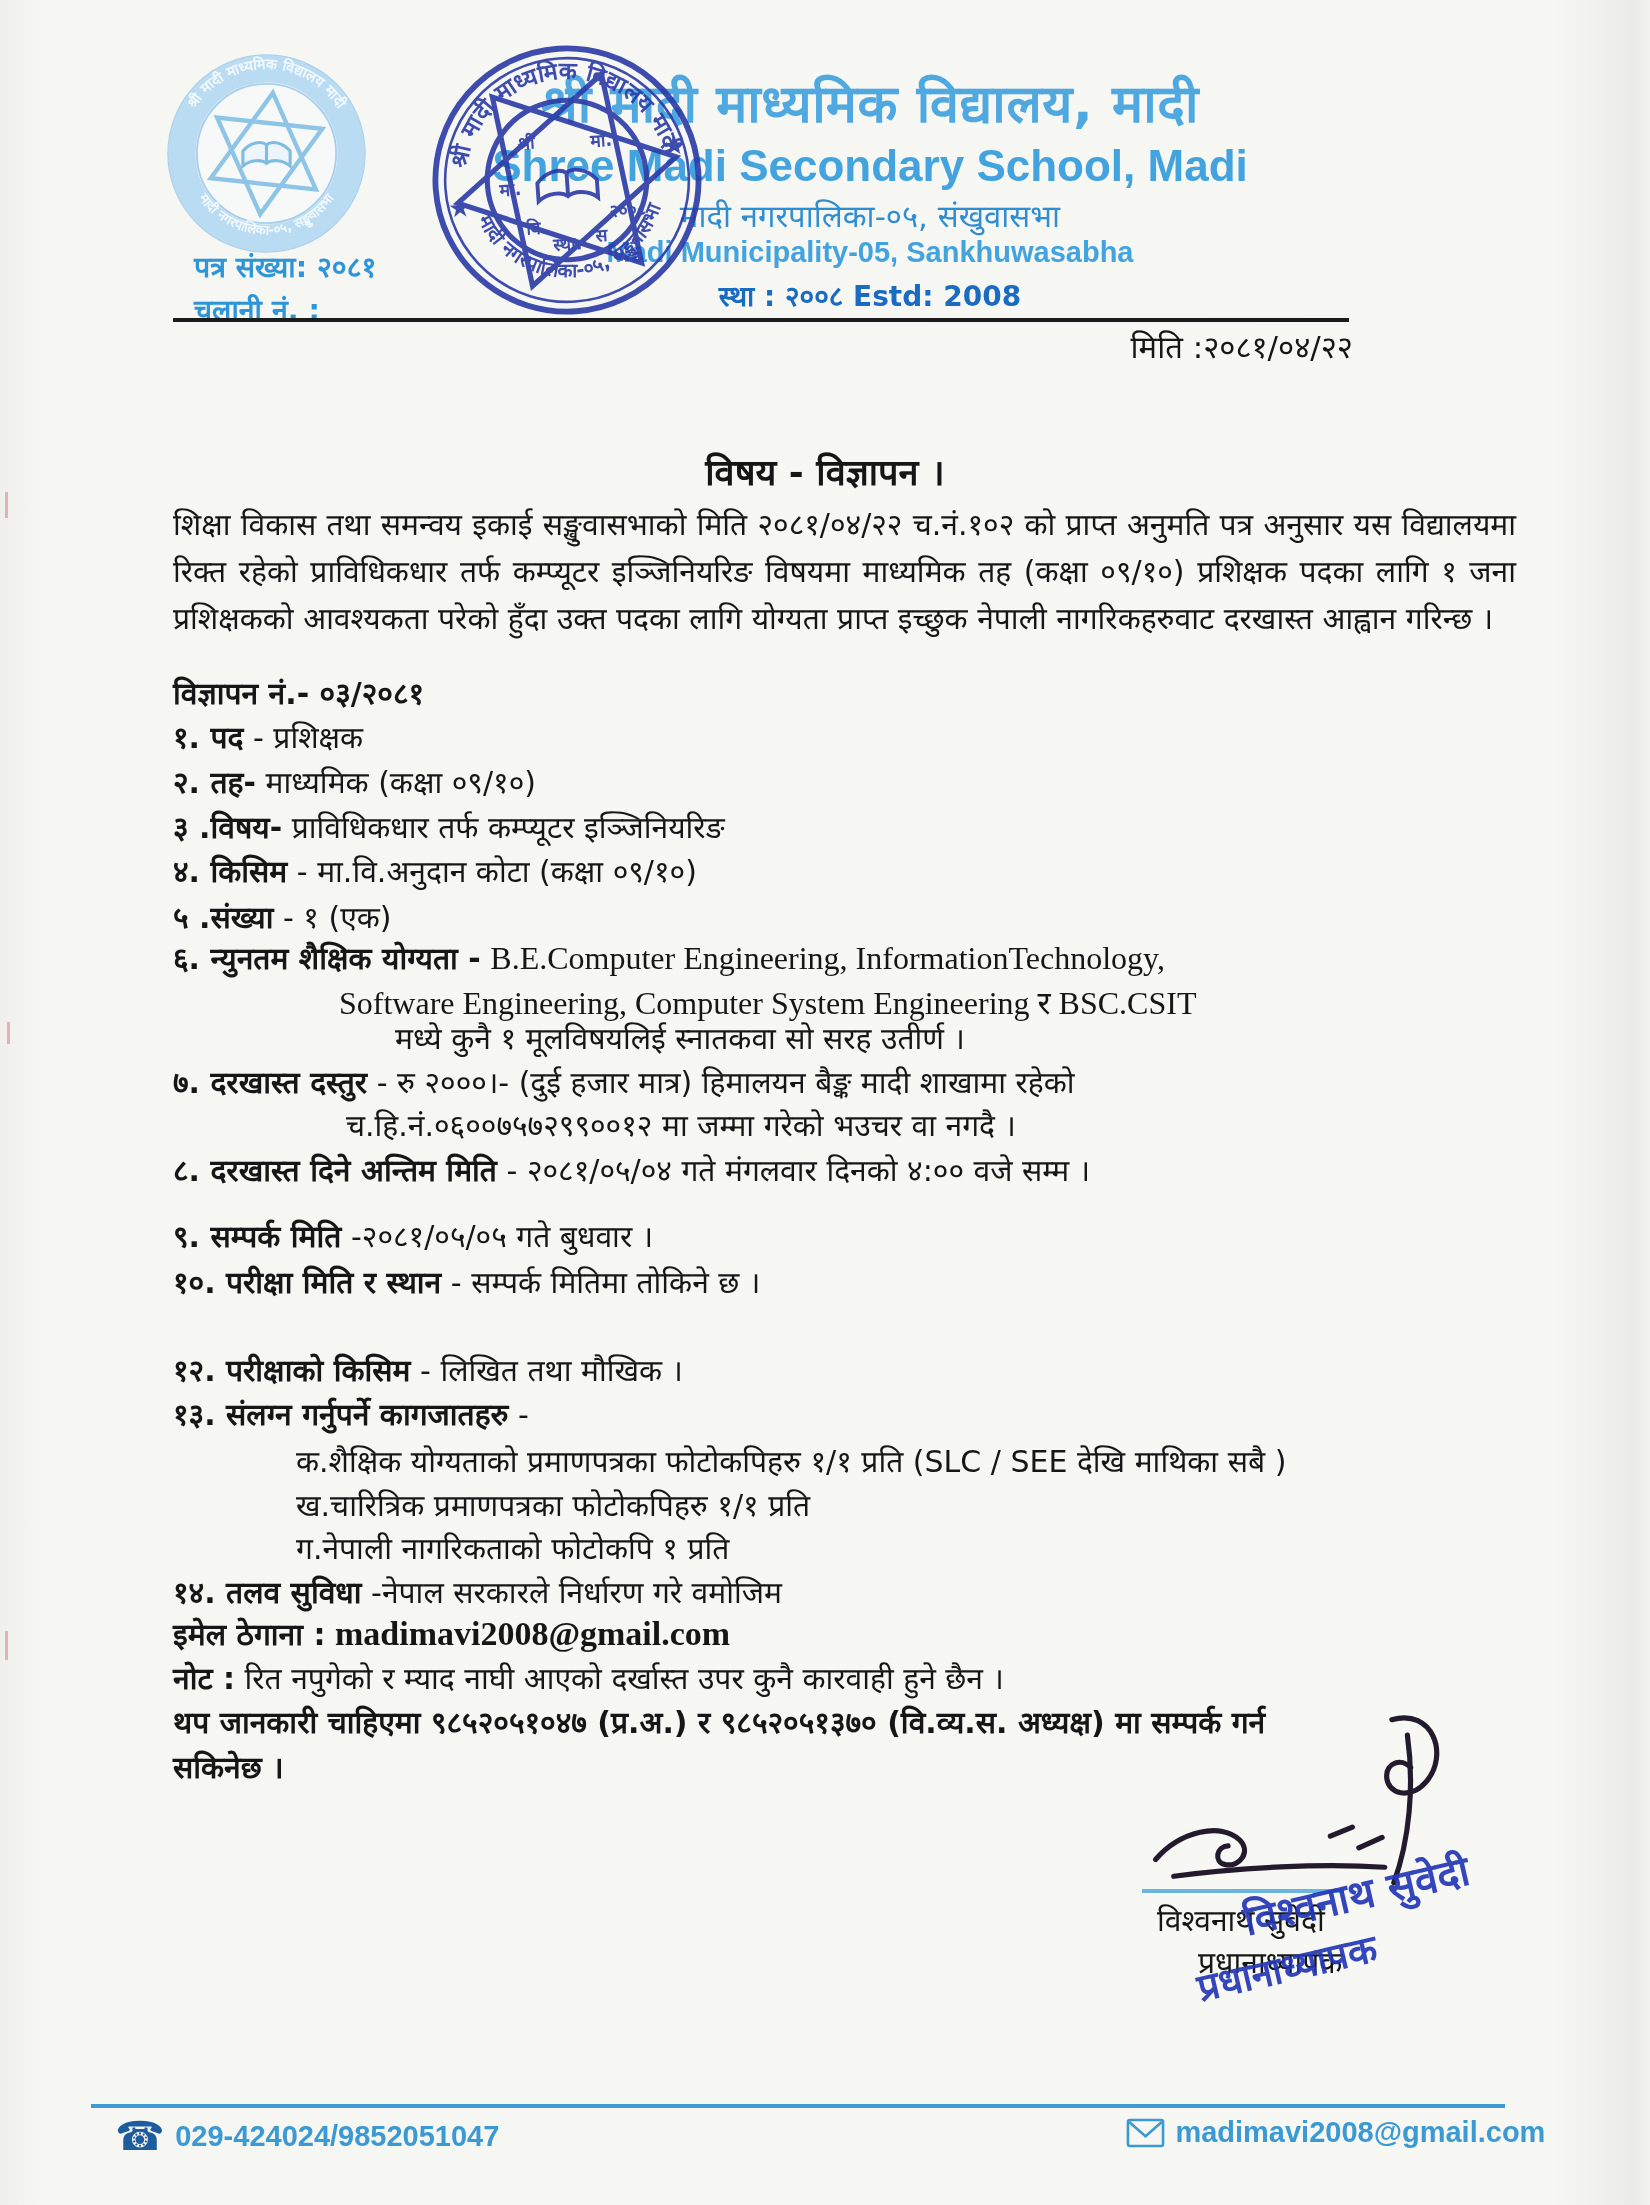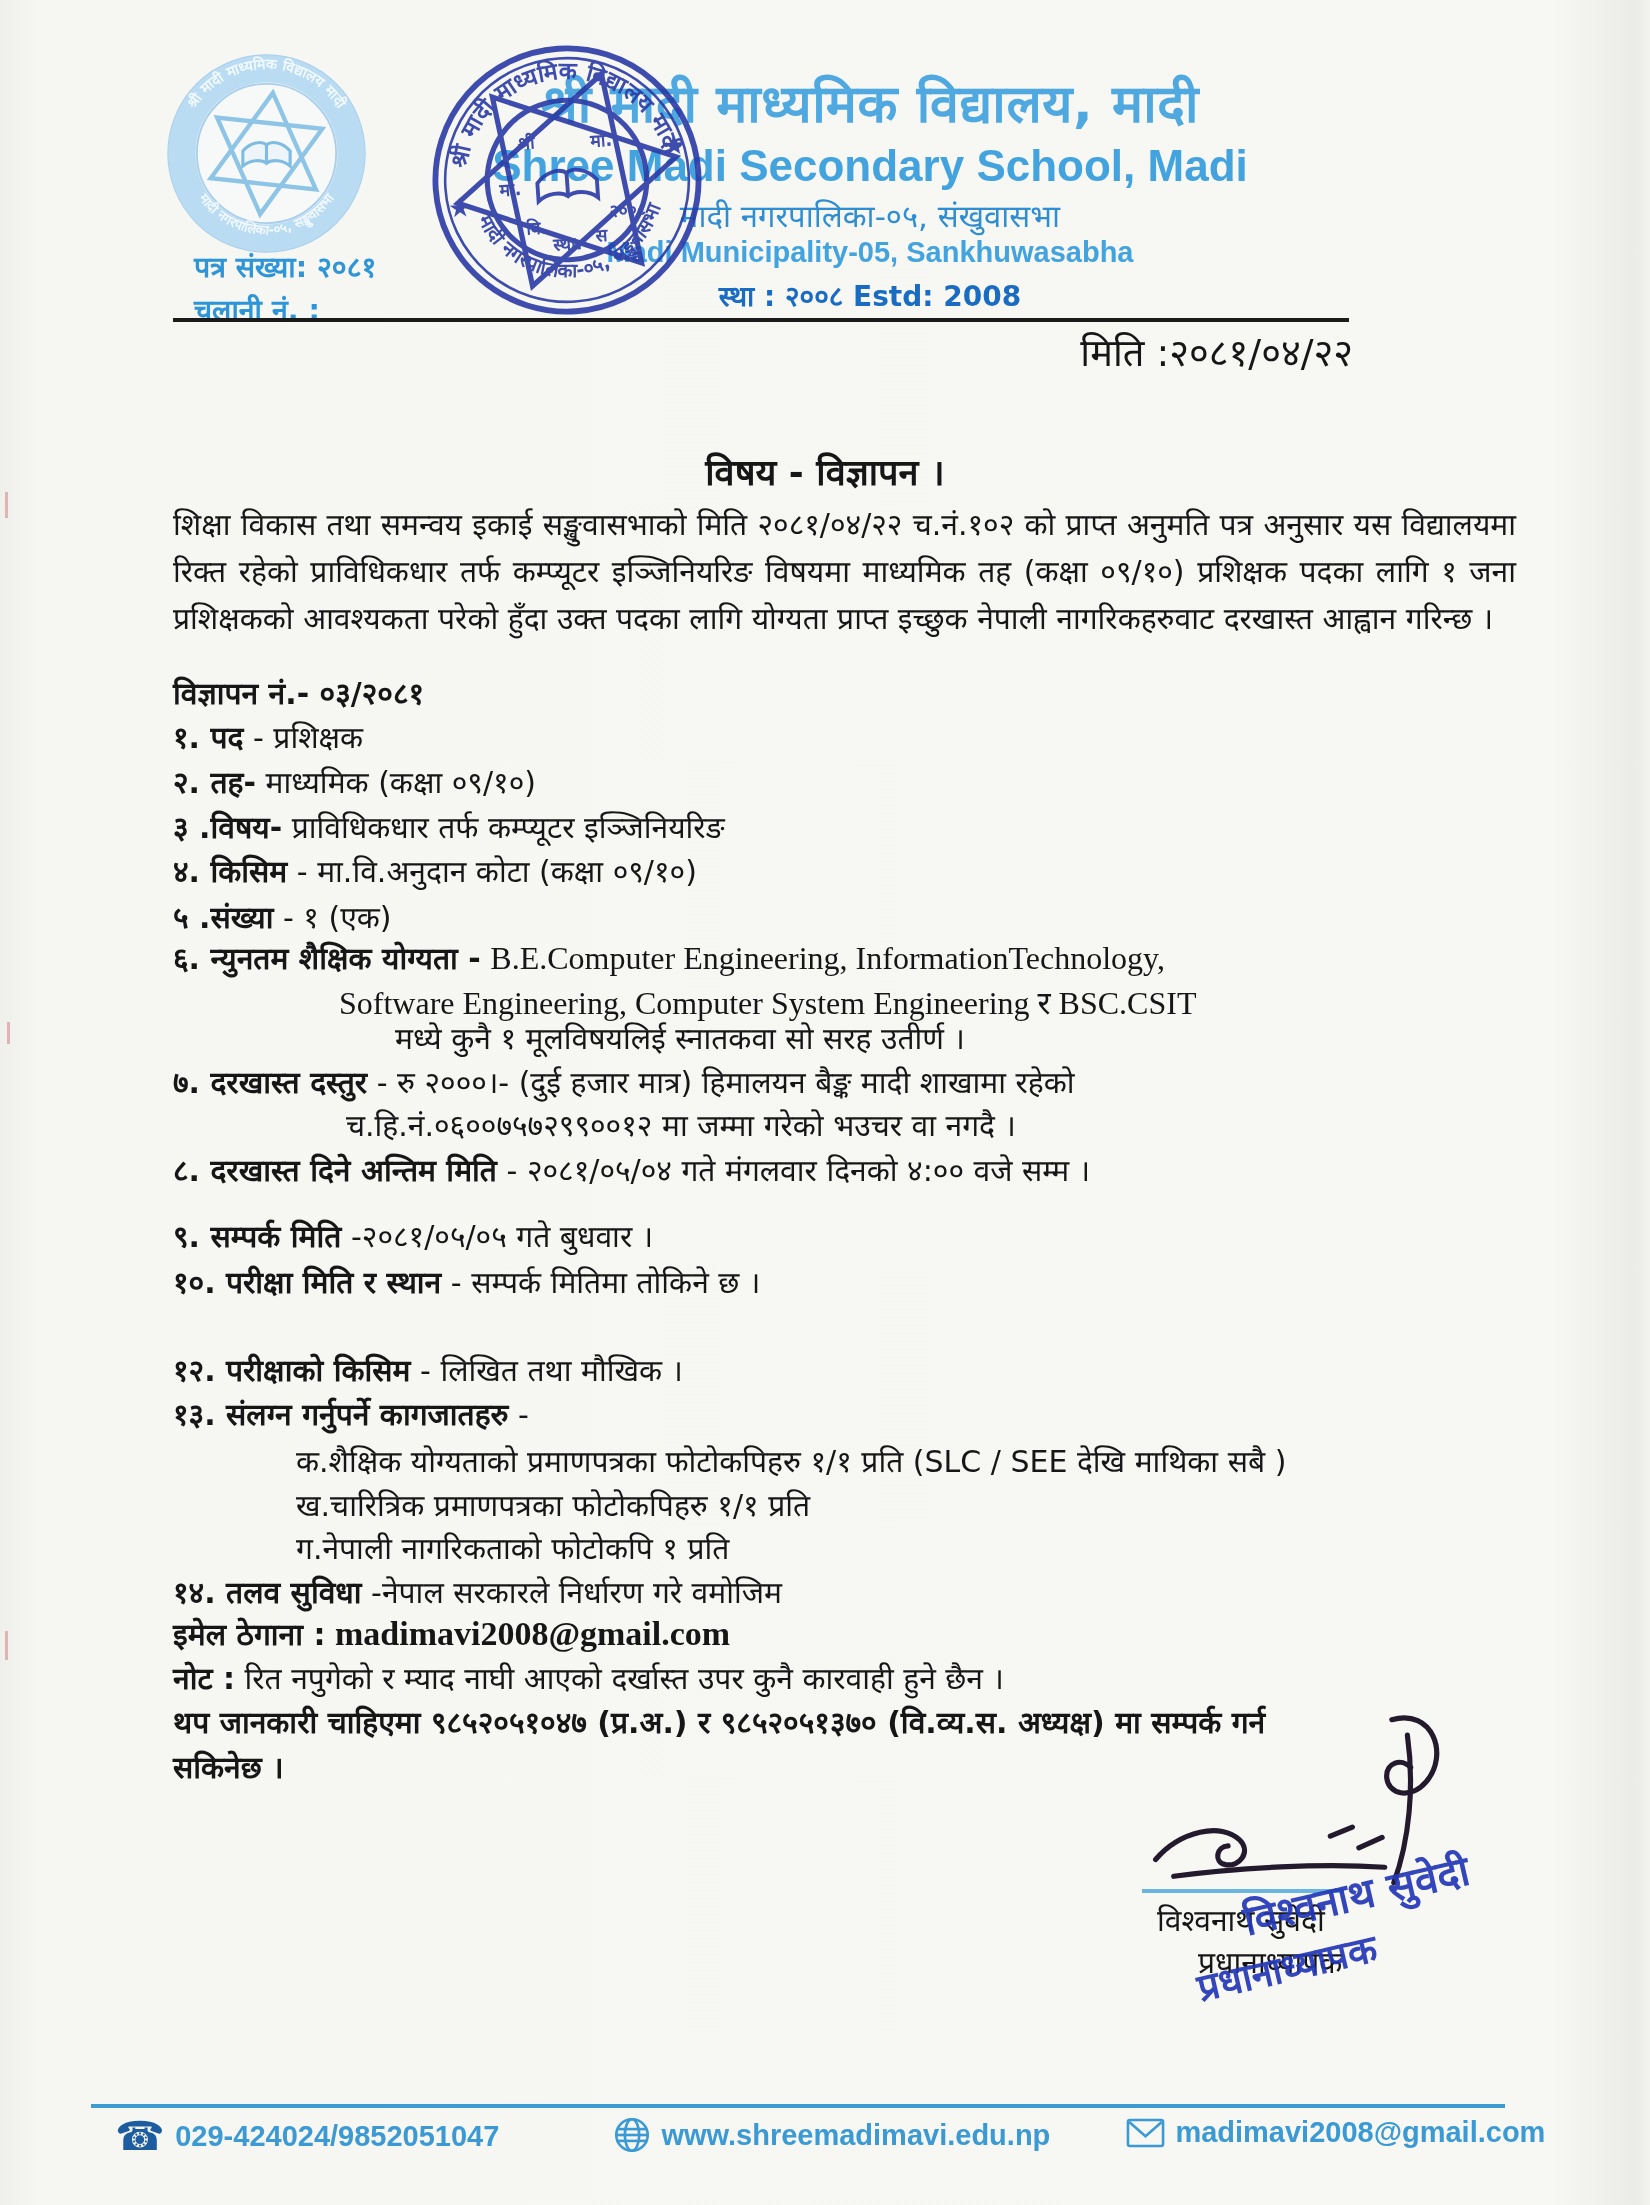--- a/index.html
+++ b/index.html
@@ -15,21 +15,21 @@
   
   .lh{left:401px;width:938px;text-align:center;}
   .lh1{top:66px;font-size:52px;font-weight:bold;color:#4fa9e0;letter-spacing:0.6px;}
   .lh2{top:141px;font-size:44px;font-weight:bold;color:#43a3de;}
   .lh3{top:194px;font-size:31px;font-weight:normal;color:#2f8ed2;}
   .lh4{top:236px;font-size:29px;font-weight:bold;color:#43a3de;}
   .lh5{top:276px;font-size:28px;font-weight:bold;color:#1a6cc2;}
   .regno{left:194px;font-size:28.5px;color:#2e96d8;font-weight:bold;}
   .divider{left:173px;top:318px;width:1176px;height:3.9px;background:#1b1b1b;}
 
-  .dateline{left:997px;top:325px;width:356px;text-align:right;font-size:38px;}
+  .dateline{left:997px;top:325px;width:356px;text-align:right;font-size:31px;}
   .subject{left:0;top:417px;width:1650px;text-align:center;font-size:36px;font-weight:bold;margin-top:30px;}
 
   .bodypara{
     position:absolute;left:173px;top:471px;width:1343px;
     font-size:30px;line-height:47px;text-align:justify;white-space:normal;
   }
   .advno{left:173px;top:672px;font-size:30px;font-weight:bold;}
   .line{font-size:30px;}
   .label{font-weight:bold;}
   .eng{font-family:"Liberation Serif","DejaVu Serif",serif;font-size:32px;}
@@ -211,32 +211,20 @@
     <div class="l2">प्रधानाध्यापक</div>
   </div>
 
   <div class="abs footer-line"></div>
 
   <div class="f-item f-phone">
     <span class="phone-glyph">☎</span>
     <span>029-424024/9852051047</span>
   </div>
 
-  <div class="f-item f-web">
-    <svg width="38" height="38" viewBox="0 0 58 58">
-      <g stroke="#3b99d4" stroke-width="4" fill="none">
-        <circle cx="29" cy="29" r="24"></circle>
-        <ellipse cx="29" cy="29" rx="11" ry="24"></ellipse>
-        <line x1="6" y1="20" x2="52" y2="20"></line>
-        <line x1="5" y1="29" x2="53" y2="29"></line>
-        <line x1="6" y1="38" x2="52" y2="38"></line>
-      </g>
-    </svg>
-    <span>www.shreemadimavi.edu.np</span>
-  </div>
 
   <div class="f-item f-mail">
     <svg width="39" height="30" viewBox="0 0 60 46">
       <g stroke="#3b99d4" stroke-width="4" fill="none">
         <rect x="3" y="3" width="54" height="40" rx="3"></rect>
         <polyline points="5,6 30,28 55,6"></polyline>
       </g>
     </svg>
     <span>madimavi2008@gmail.com</span>
   </div>

